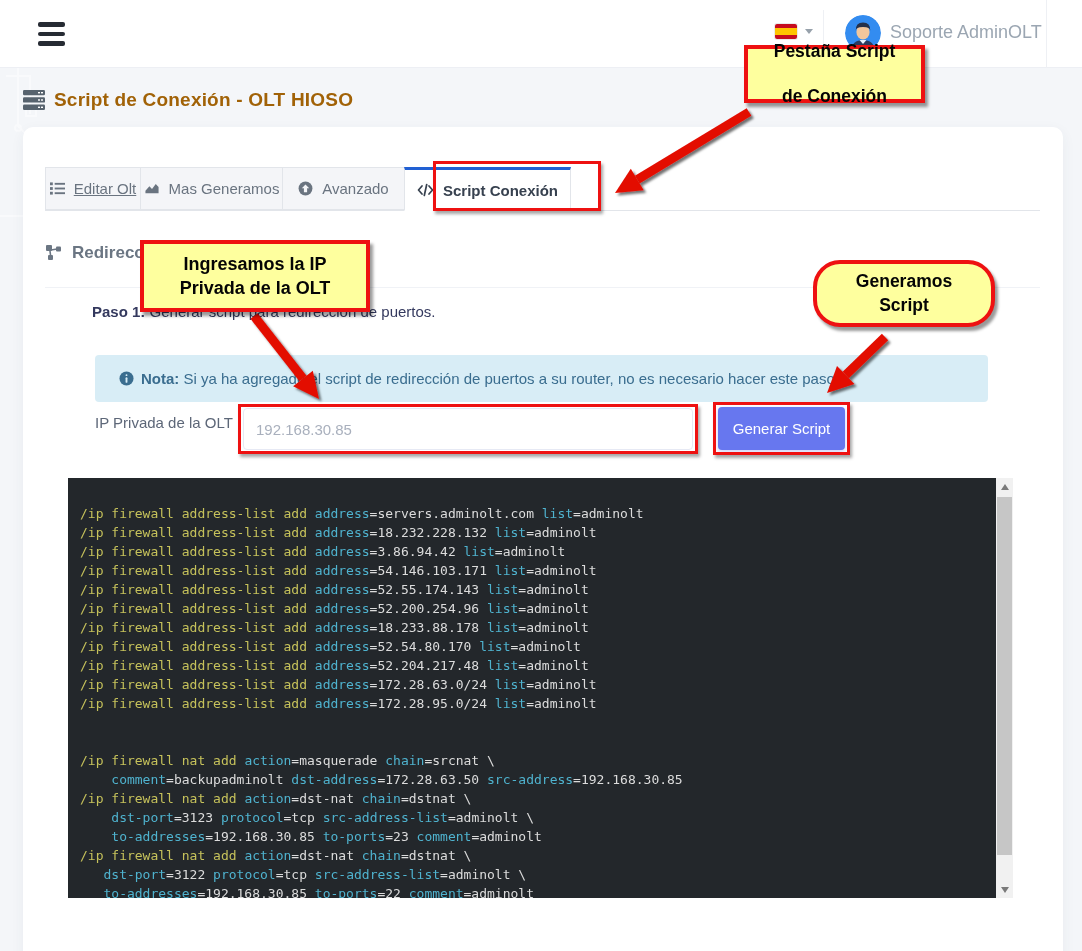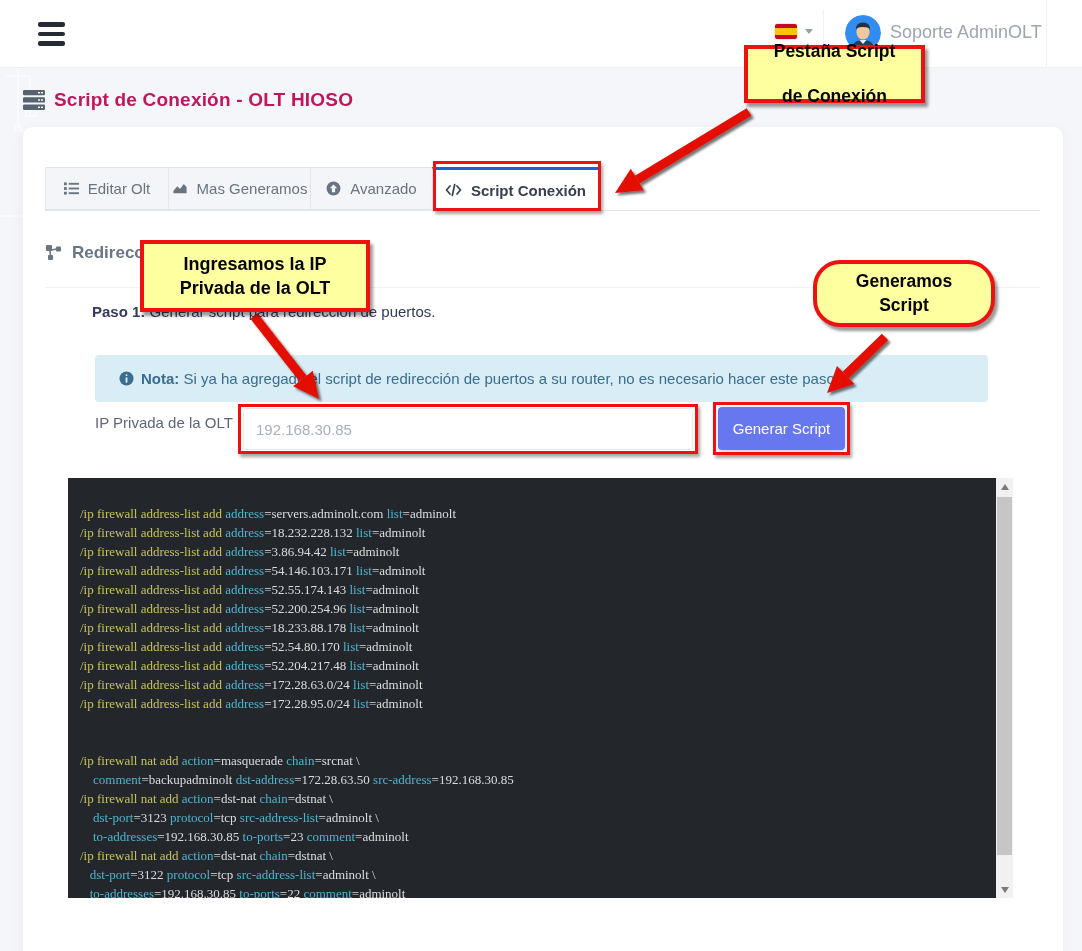--- a/index.html
+++ b/index.html
@@ -23,21 +23,21 @@
   .hamburger{position:absolute;left:38px;top:22px;width:27px;height:24px;cursor:pointer;}
   .hamburger i{display:block;width:27px;height:4.5px;background:#262b33;border-radius:2px;margin-bottom:5px;}
   .flag-wrap{position:absolute;left:775px;top:24px;display:flex;align-items:center;gap:8px;cursor:pointer;}
   .flag{width:22px;height:15px;border-radius:2px;background:linear-gradient(180deg,#c60b1e 0 26%,#ffc400 26% 74%,#c60b1e 74% 100%);box-shadow:0 0 0 1px rgba(0,0,0,.08);}
   .caret{width:0;height:0;border-left:4.5px solid transparent;border-right:4.5px solid transparent;border-top:5px solid #97a1ab;}
   .vdiv{position:absolute;width:1px;background:#eef0f4;}
   .avatar{position:absolute;left:845px;top:15px;width:36px;height:36px;border-radius:50%;overflow:hidden;cursor:pointer;}
   .username{position:absolute;left:890px;top:22px;font-size:18px;color:#9ba6b2;cursor:pointer;}
 
   
-  .page-title{position:absolute;left:23px;top:89px;display:flex;align-items:center;gap:9px;color:#be185d;}
+  .page-title{position:absolute;left:23px;top:89px;display:flex;align-items:center;gap:9px;color:#a16207;}
   .page-title .txt{font-size:19px;font-weight:bold;letter-spacing:.2px;}
   .bg-pattern{position:absolute;left:0;top:66px;opacity:.55;pointer-events:none;}
 
   
   .card{position:absolute;left:23px;top:127px;width:1040px;height:840px;background:#fff;border-radius:10px;box-shadow:0 4px 14px rgba(50,60,90,.06);}
 
   
   .tabs{position:absolute;left:45px;top:167px;width:995px;height:44px;display:flex;border-bottom:1px solid #e2e5ea;}
   .tab{height:43px;border:1px solid #e2e5ea;background:#f4f5f8;color:#6a7480;font-size:15px;display:flex;align-items:center;justify-content:center;gap:9px;cursor:pointer;}
   .tab + .tab{margin-left:-1px;}
@@ -56,21 +56,21 @@
 
   
   .ip-label{position:absolute;left:95px;top:414px;font-size:15px;color:#5d6778;}
   .ip-input{position:absolute;left:243px;top:408px;width:450px;height:42px;border:1px solid #e6e9f4;border-radius:4px;padding:0 12px;font-size:15px;color:#54606e;font-family:"Liberation Sans",sans-serif;outline:none;}
   .ip-input::placeholder{color:#a9b0bd;}
   .gen-btn{position:absolute;left:718px;top:407px;width:127px;height:43px;background:var(--primary);border:none;border-radius:4px;color:#fff;font-size:15px;font-family:"Liberation Sans",sans-serif;cursor:pointer;box-shadow:0 2px 5px rgba(103,119,239,.35);}
 
   
   .code-block{position:absolute;left:68px;top:478px;width:945px;height:420px;background:var(--code-bg);overflow:hidden;}
   .code-lines{position:absolute;left:12px;top:26px;right:22px;font-family:"DejaVu Sans Mono","Liberation Mono",monospace;font-size:13px;line-height:19px;color:var(--code-val);}
-  .code-line{white-space:pre;font-family:Liberation Serif, serif;}
+  .code-line{white-space:pre;}
   .code-line span{white-space:pre;}
   .tok-cmd{color:var(--code-cmd);}
   .tok-key{color:var(--code-key);}
   .tok-val{color:var(--code-val);}
   .sbar{position:absolute;right:0;top:0;width:17px;height:420px;background:#f1f1f1;}
   .sbar .btn{position:absolute;left:0;width:17px;height:17px;background:#f1f1f1;display:flex;align-items:center;justify-content:center;cursor:pointer;}
   .sbar .btn.up{top:0;} .sbar .btn.down{bottom:0;}
   .tri-up{width:0;height:0;border-left:4px solid transparent;border-right:4px solid transparent;border-bottom:6px solid #7a7a7a;}
   .tri-down{width:0;height:0;border-left:4px solid transparent;border-right:4px solid transparent;border-top:6px solid #7a7a7a;}
   .sbar .thumb{position:absolute;left:1px;top:19px;width:15px;height:358px;background:#c6c6c6;cursor:pointer;}
@@ -152,21 +152,21 @@
           <rect x="15" y="16.6" width="2" height="1.4"></rect>
           <rect x="18" y="16.6" width="2" height="1.4"></rect>
         </g>
     </svg>
     <span class="txt">Script de Conexión - OLT HIOSO</span>
   </div>
 
   <div class="card"></div>
 
   <div class="tabs">
-    <div class="tab" style="width:124px;">
+    <div class="tab" style="width:96px;text-decoration:underline;">
       <svg width="15" height="15" viewBox="0 0 16 16" fill="currentColor">
         <rect x="0" y="1.5" width="3" height="3"></rect>
           <rect x="0" y="6.5" width="3" height="3"></rect>
           <rect x="0" y="11.5" width="3" height="3"></rect>
         <rect x="5" y="2" width="11" height="2"></rect>
           <rect x="5" y="7" width="11" height="2"></rect>
           <rect x="5" y="12" width="11" height="2"></rect>
       </svg>
       <span>Editar Olt</span>
     </div>

